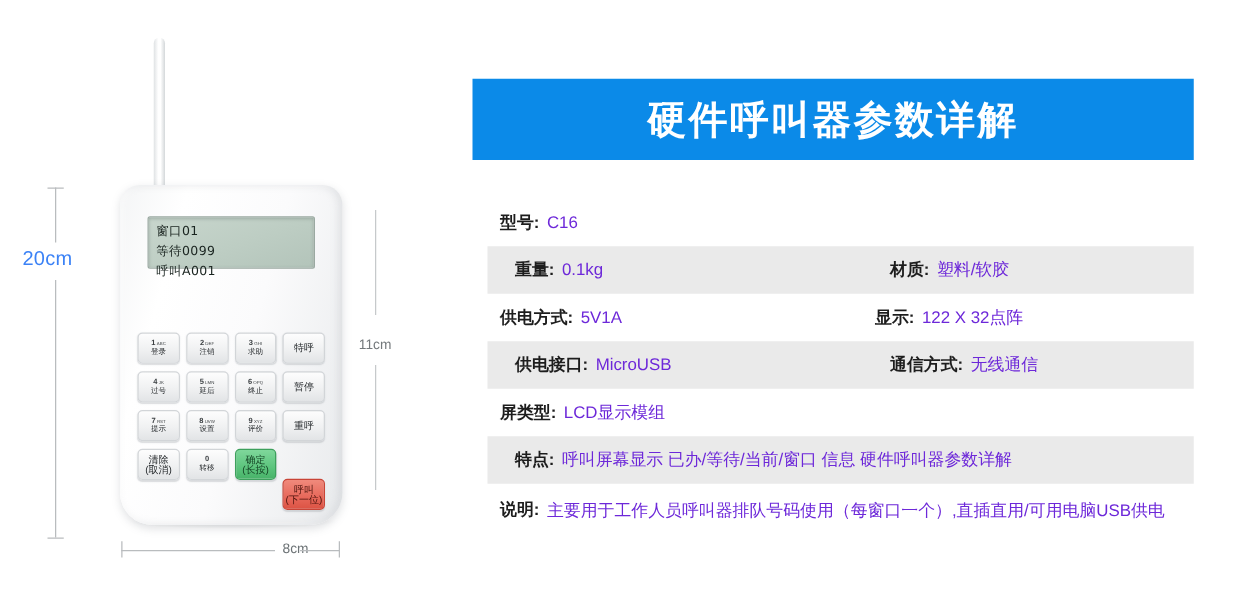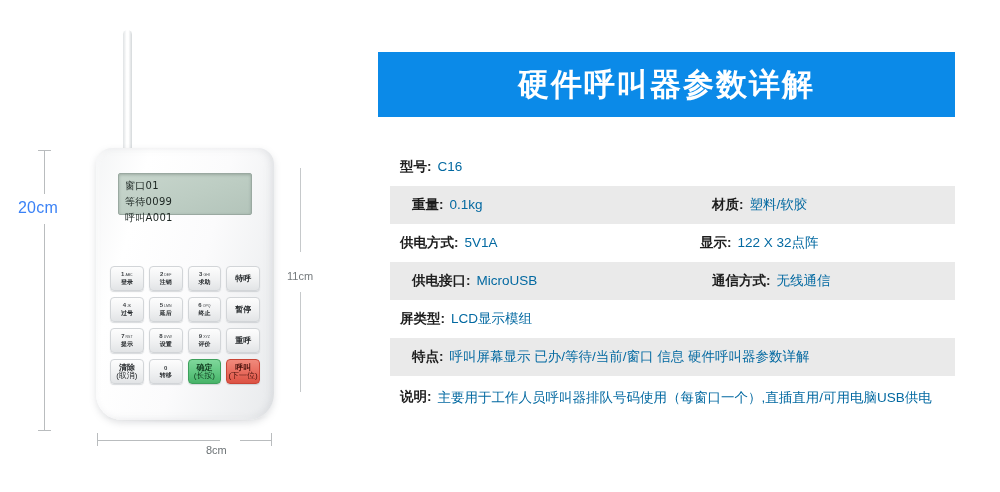--- a/index.html
+++ b/index.html
@@ -77,24 +77,23 @@
   .dim-h-cap {
     position: absolute;
     top: 433px;
     width: 1px; height: 13px;
     background: #b9bcbe;
   }
   .dim-h-cap.l { left: 97px; }
   .dim-h-cap.r { left: 271px; }
   .dim-h-label {
     position: absolute;
-    top: 433px; left: 206px;
+    top: 433px; left: 226px;
     font-size: 11px;
     color: #6d7376;
-    margin-top: 11px;
   }
 
   
   .antenna {
     position: absolute;
     left: 123px; top: 30px;
     width: 9px; height: 125px;
     background: linear-gradient(90deg,#dfe2e4 0%,#ffffff 40%,#ffffff 60%,#d4d8da 100%);
     border-radius: 5px 5px 2px 2px;
   }
@@ -168,40 +167,41 @@
     display: flex;
     align-items: baseline;
     gap: 1px;
   }
   .key-num { font-size: 6px; font-weight: bold; }
   .key-alpha { font-size: 3.5px; }
   .key-cn {
     font-size: 6px;
     color: #24282b;
     line-height: 8px;
-    font-weight: bold;
+    font-weight: normal;
   }
   .key-cn.sub { font-size: 4.5px; font-weight: normal; }
   .key.wide-cn { justify-content: center; }
   .key.wide-cn .key-cn { font-size: 8px; }
   .key.green {
     background: linear-gradient(180deg,#7fd79b 0%,#5cc47d 60%,#48b369 100%);
     border-color: #3da05c;
   }
   .key.green .key-cn { color: #123f22; }
   .key.red {
     background: linear-gradient(180deg,#f08a7c 0%,#e7685a 60%,#dc5344 100%);
     border-color: #c94436;
+    margin-top: 24px;
   }
   .key.red .key-cn { color: #4a120c; }
 
   
   .spec-pane {
     position: absolute;
-    left: 378px; top: 5px;
+    left: 378px; top: 16px;
     width: 577px; height: 344px;
   }
   .banner {
     position: absolute;
     left: 0; top: 47px;
     width: 577px; height: 65px;
     display: flex;
     align-items: center;
     justify-content: center;
   }
@@ -233,21 +233,21 @@
   .cell.left  { width: 300px; }
   .cell.right { flex: 1; }
   .cell.full  { flex: 1; }
   .c-label {
     font-weight: bold;
     color: #1d1d1d;
     white-space: nowrap;
     margin-right: 6px;
   }
   .c-value {
-    color: #0369a1;
+    color: #6d28d9;
   }
   .spec-row.tall { min-height: 58px; align-items: flex-start; padding-top: 11px; }
   .spec-row.tall .cell { align-items: flex-start; }
   .c-value.multi { line-height: 21px; }
 </style>
 </head>
 <body>
 
 <div class="product-pane">
 

